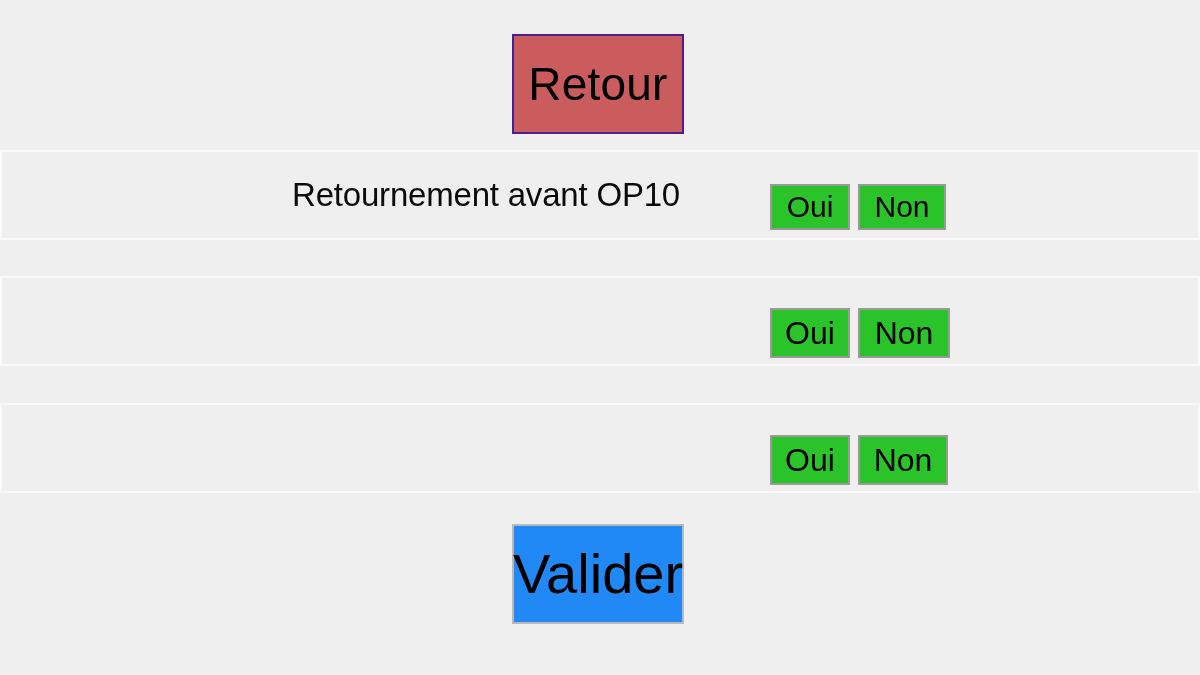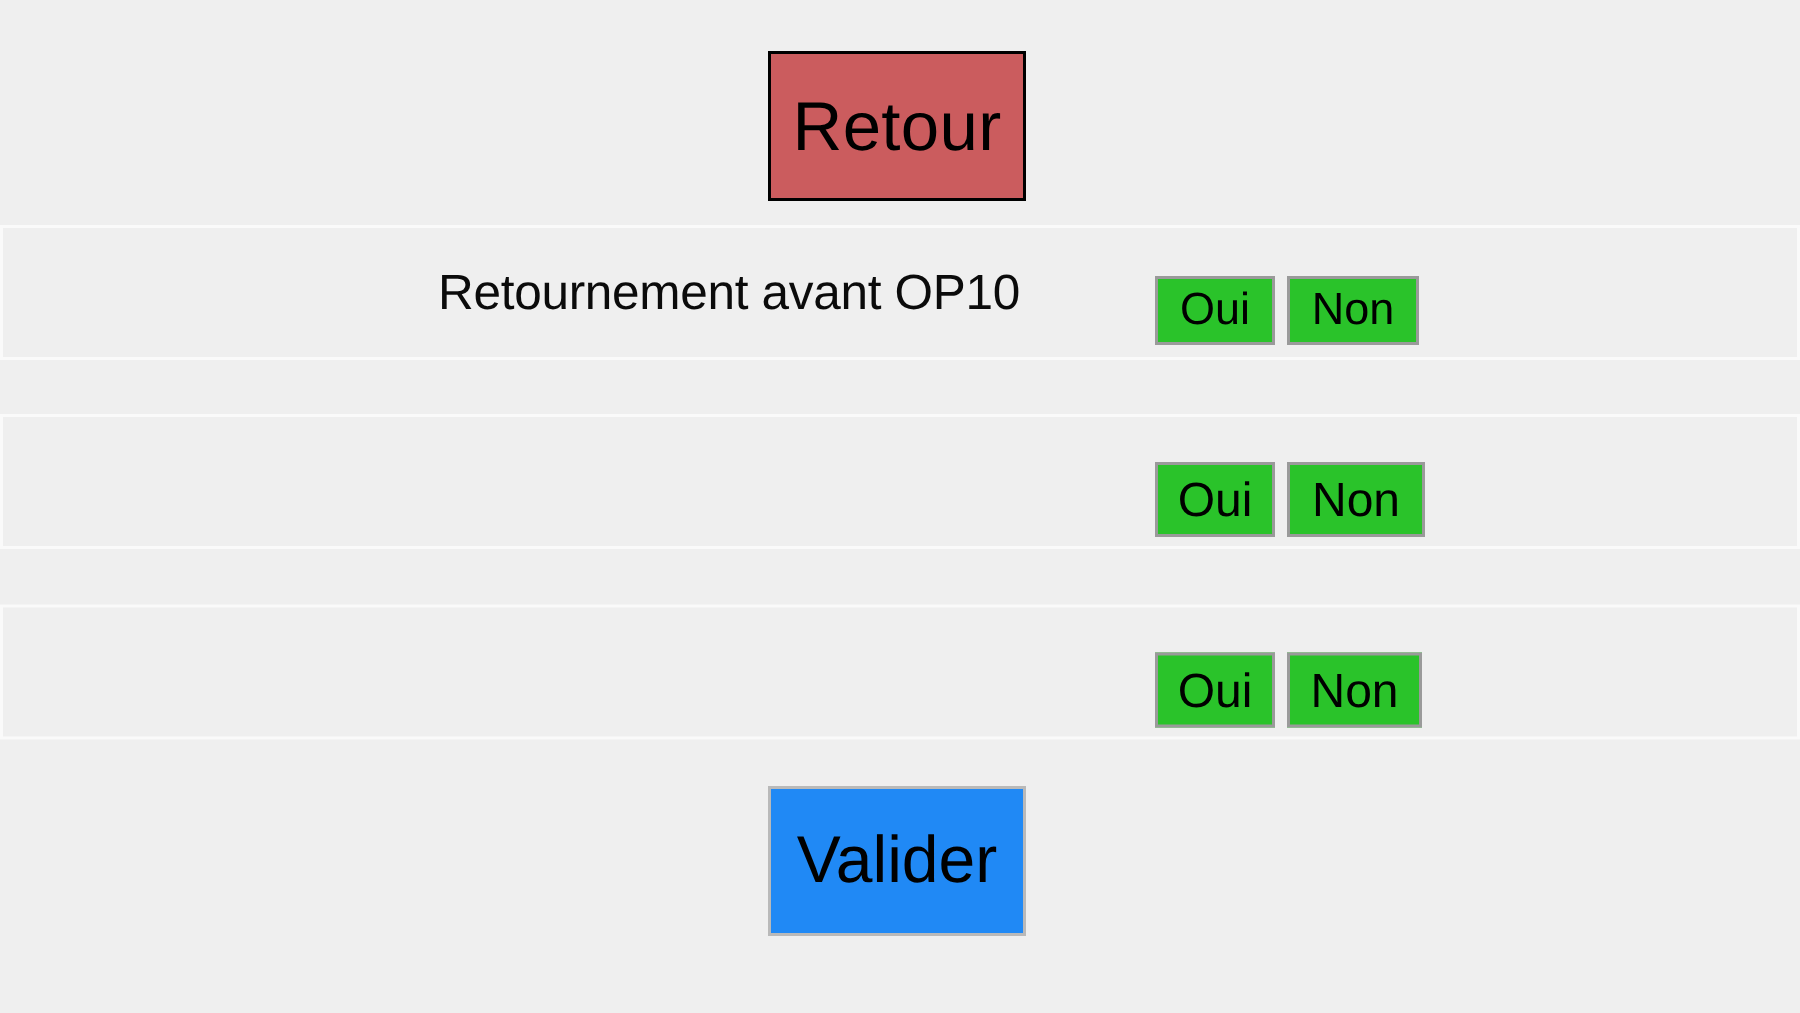--- a/index.html
+++ b/index.html
@@ -36,35 +36,35 @@
   }
 
   
   .btn-retour {
     position: absolute;
     left: 512px;
     top: 34px;
     width: 172px;
     height: 100px;
     background: #cb5c5e;
-    border: 2px solid #000000;
+    border: 2px solid #4c1d95;
     font-size: 46px;
     letter-spacing: 0.2px;
   }
 
   
   .btn-valider {
     position: absolute;
     left: 512px;
     top: 524px;
     width: 172px;
     height: 100px;
     background: #2089f5;
     border: 2px solid #b9b9b9;
-    font-size: 44px;
+    font-size: 56px;
   }
 
   
   .row {
     position: absolute;
     left: 0;
     width: 1200px;
     box-sizing: border-box;
     background: #efefef;
     border-top: 2px solid #fafafa;

